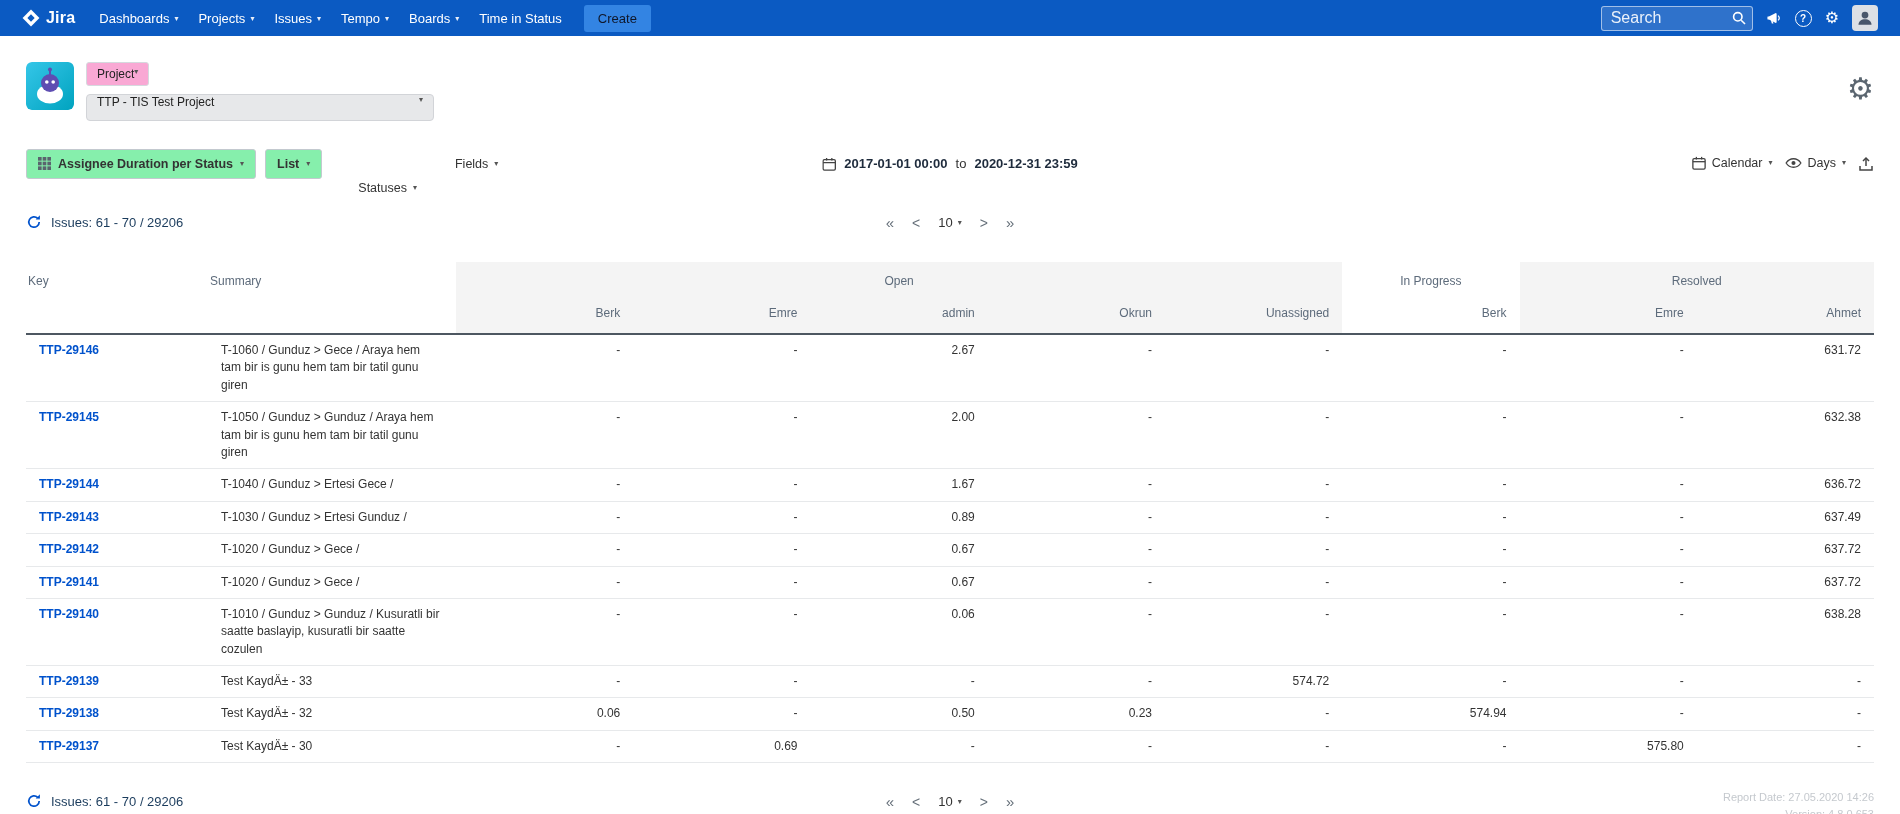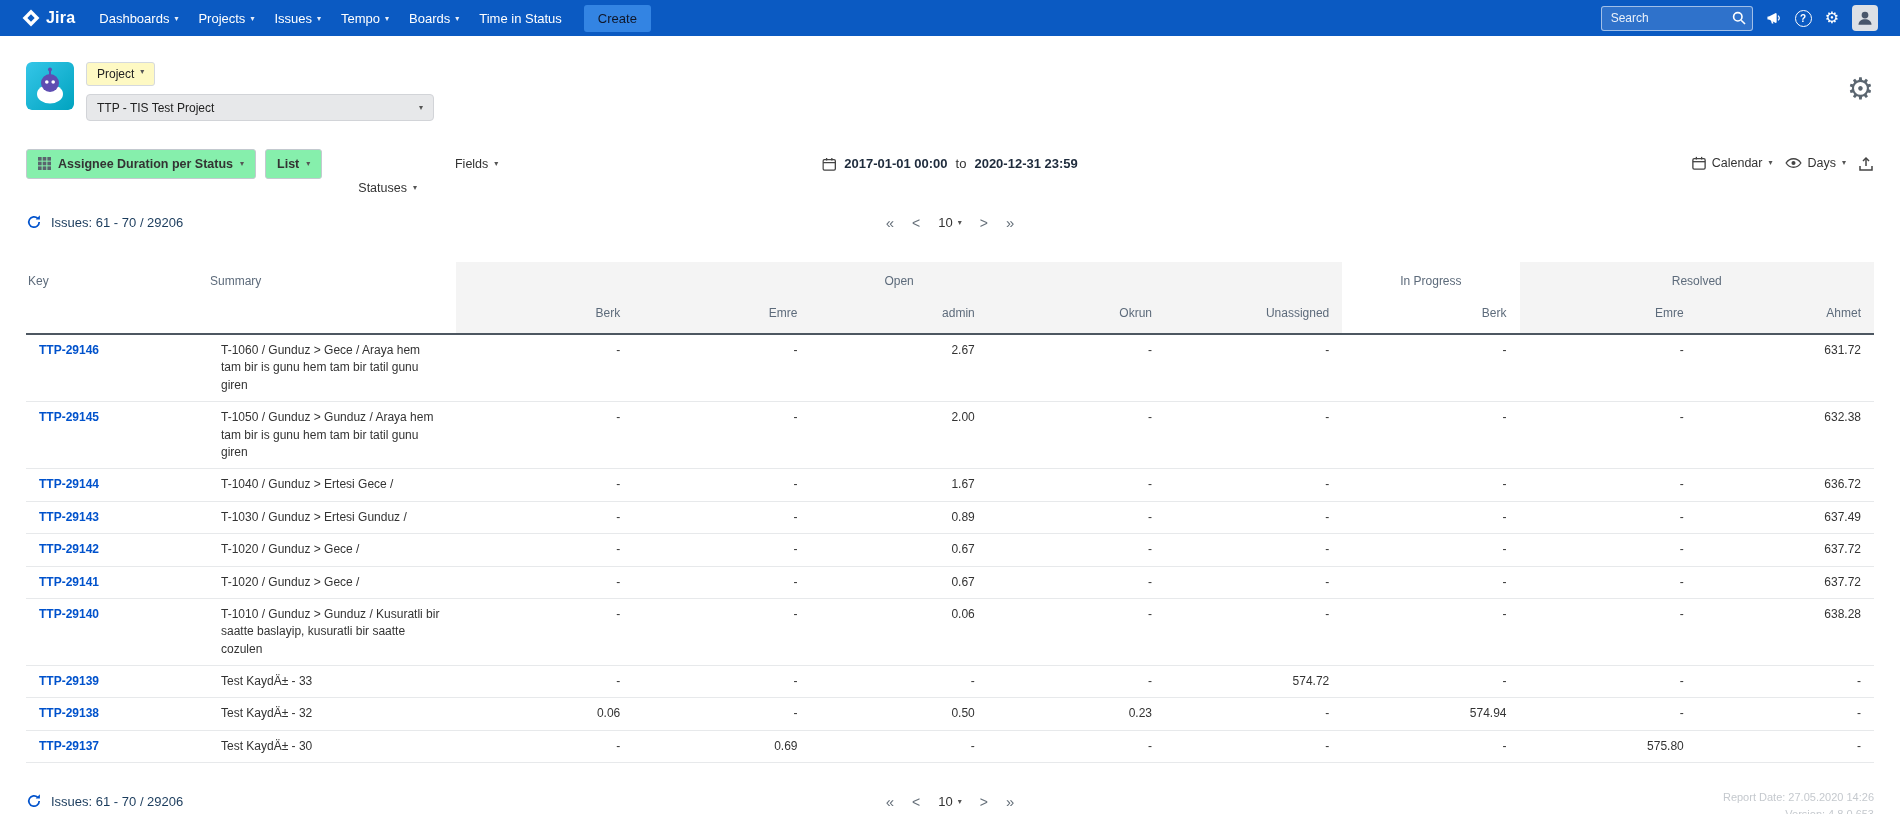--- a/index.html
+++ b/index.html
@@ -9,37 +9,37 @@
   
   .topnav { height: 36px; background: #0B5AC2; display: flex; align-items: center; padding: 2px 22px; color: #fff; }
   .brand { display: flex; align-items: center; gap: 6px; margin-right: 14px; cursor: pointer; }
   .brand-name { font-size: 16px; font-weight: 700; letter-spacing: .2px; }
   .nav-menu { display: flex; align-items: center; height: 100%; }
   .nav-item { display: flex; align-items: center; gap: 5px; padding: 0 10px; height: 36px; font-size: 13px; cursor: pointer; white-space: nowrap; }
   .chev { font-size: 8px; opacity: .9; }
   .create-btn { margin-left: 12px; background: #3384E3; color: #0f172a; border: none; border-radius: 3px; font-family: inherit; font-size: 13px; padding: 6px 14px; cursor: pointer; }
   .nav-right { margin-left: auto; display: flex; align-items: center; gap: 13px; }
   .search-box { position: relative; display: flex; align-items: center; }
-  .search-input { width: 152px; height: 25px; background: rgba(255,255,255,.15); border: 1px solid rgba(255,255,255,.55); border-radius: 3px; color: #fff; font-family: inherit; font-size: 12px; padding: 0 28px 0 9px; outline: none; }
+  .search-input { width: 152px; height: 25px; background: rgba(255,255,255,.15); border: 1px solid rgba(255,255,255,.55); border-radius: 3px; color: #fff; font-family: inherit; font-size: 16px; padding: 0 28px 0 9px; outline: none; }
   .search-input::placeholder { color: rgba(255,255,255,.9); }
   .search-box .search-icon-wrap { position: absolute; right: 7px; display: flex; }
   .nav-icon { display: flex; align-items: center; cursor: pointer; }
   .help-badge { width: 17px; height: 17px; border: 1.6px solid #fff; border-radius: 50%; font-size: 10px; font-weight: 700; display: flex; align-items: center; justify-content: center; }
   .gear-glyph { font-size: 16px; line-height: 1; }
   .avatar { width: 26px; height: 26px; background: #dde0e5; border-radius: 4px; display: flex; align-items: center; justify-content: center; cursor: pointer; }
 
   
   .content { padding: 0 26px; position: relative; }
 
   .project-bar { display: flex; align-items: flex-start; padding-top: 26px; }
   .project-avatar { width: 48px; height: 48px; border-radius: 5px; margin-right: 12px; cursor: pointer; flex: 0 0 auto; }
   .project-controls { display: flex; flex-direction: column; gap: 8px; }
-  .scope-btn { display: inline-flex; align-items: flex-start; gap: 6px; background: #fef9c3; border: 1px solid #d5d9de; border-radius: 3px; font-size: 12px; color: #222; padding: 4px 10px; cursor: pointer; width: max-content; }
+  .scope-btn { display: inline-flex; align-items: flex-start; gap: 0; background: #f9a8d4; border: 1px solid #d5d9de; border-radius: 3px; font-size: 12px; color: #222; padding: 4px 10px; cursor: pointer; width: max-content; }
   .scope-btn .chev, .select-control .chev { color: #555; opacity: 1; }
-  .select-control { display: flex; align-items: center; justify-content: space-between; width: 348px; height: 27px; background: #e7e8ea; border: 1px solid #d2d4d8; border-radius: 4px; font-size: 12px; color: #222; padding: 0 10px; cursor: pointer; }
+  .select-control { display: flex; align-items: flex-start; justify-content: space-between; width: 348px; height: 27px; background: #e7e8ea; border: 1px solid #d2d4d8; border-radius: 4px; font-size: 12px; color: #222; padding: 0 10px; cursor: pointer; }
   .big-gear { margin-left: auto; margin-top: 12px; font-size: 30px; color: #5b6670; cursor: pointer; line-height: 1; }
 
   .toolbar { display: flex; align-items: center; margin-top: 26px; position: relative; height: 33px; }
   .tb-btn { display: flex; align-items: center; gap: 7px; background: #86efac; border: 1px solid #c3c9cf; border-radius: 3px; padding: 7px 11px; font-size: 12.5px; font-weight: 700; color: #333; cursor: pointer; white-space: nowrap; }
   .tb-btn .chev, .dd .chev { color: #555; font-weight: 400; opacity: 1; }
   .tb-btn + .tb-btn { margin-left: 9px; }
   .dd { display: flex; align-items: center; gap: 6px; font-size: 12.5px; color: #333; cursor: pointer; white-space: nowrap; }
   .dd-statuses { margin-left: 36px; margin-top: 48px; }
   .dd-fields { margin-left: 38px; }
   .date-range { position: absolute; left: 50%; transform: translateX(-50%); display: flex; align-items: center; gap: 8px; font-size: 13px; color: #1e2b3c; cursor: pointer; }

